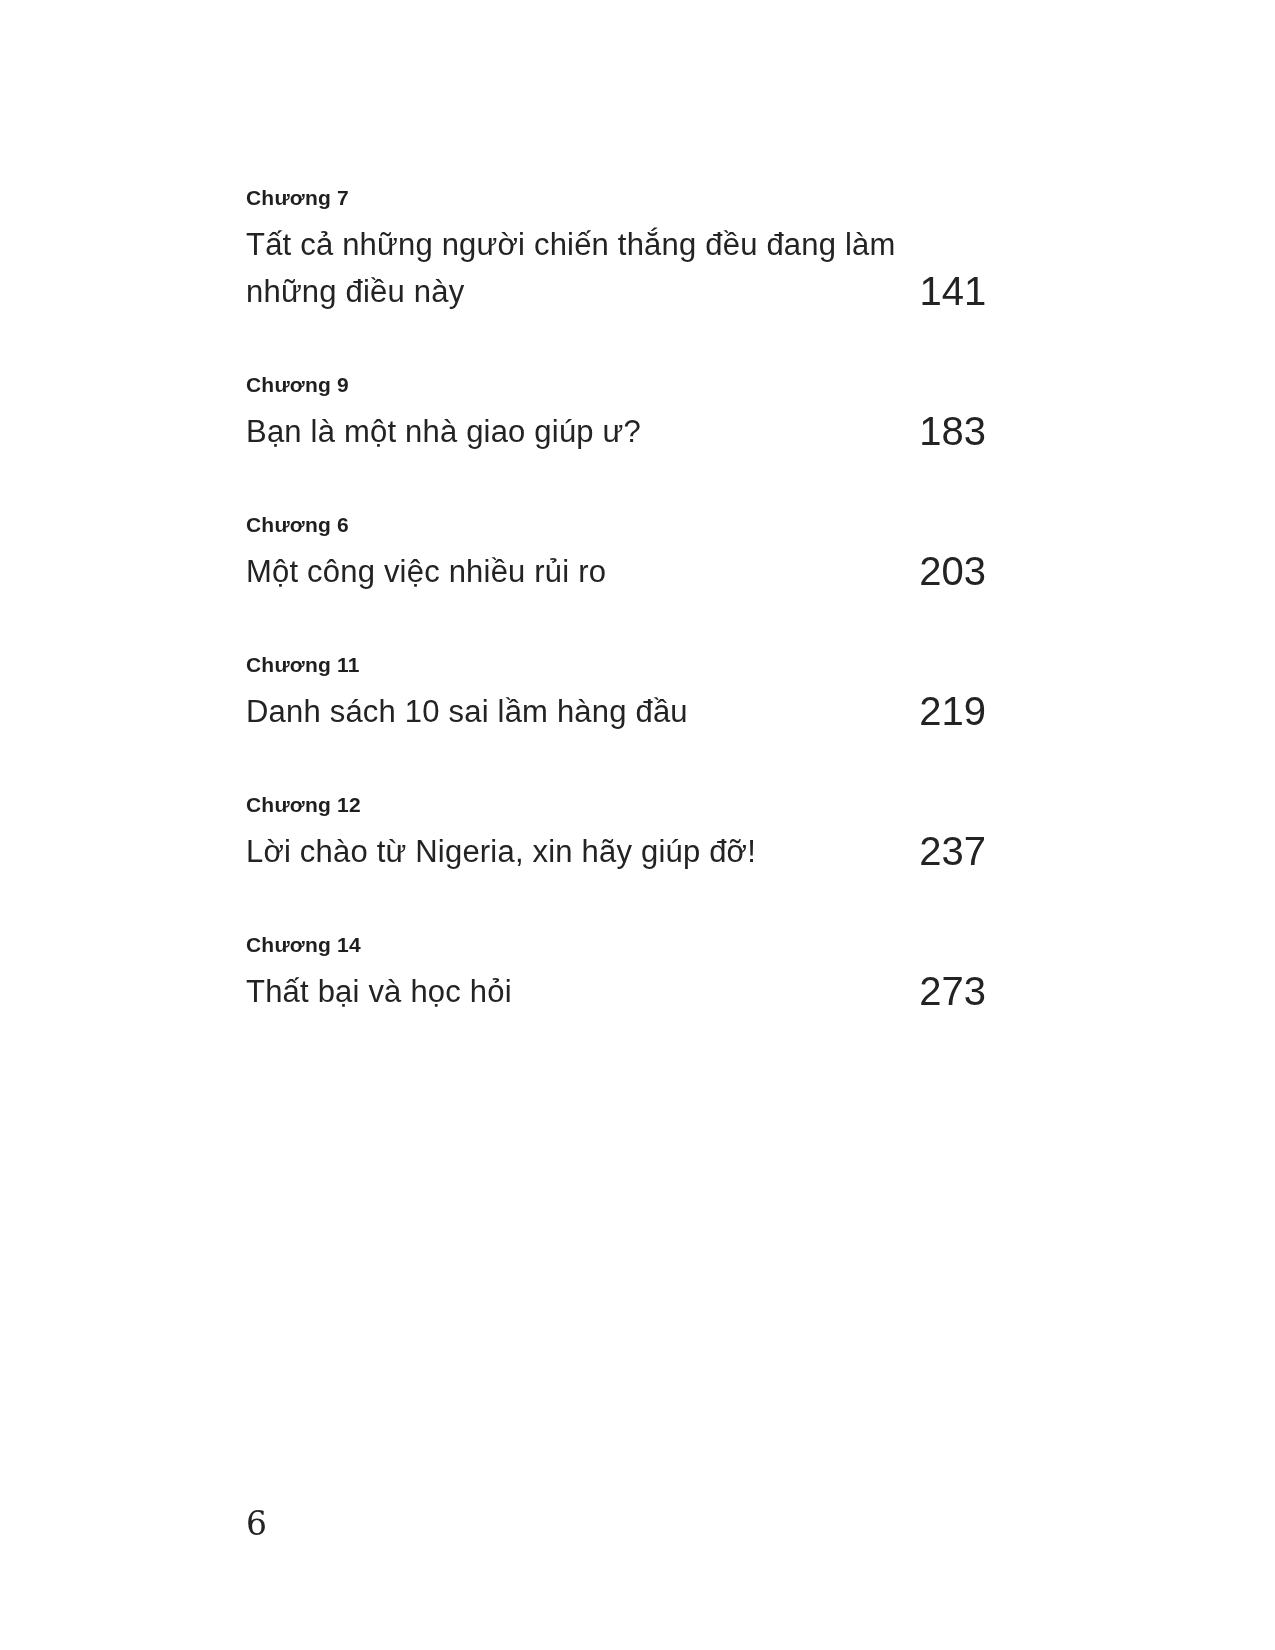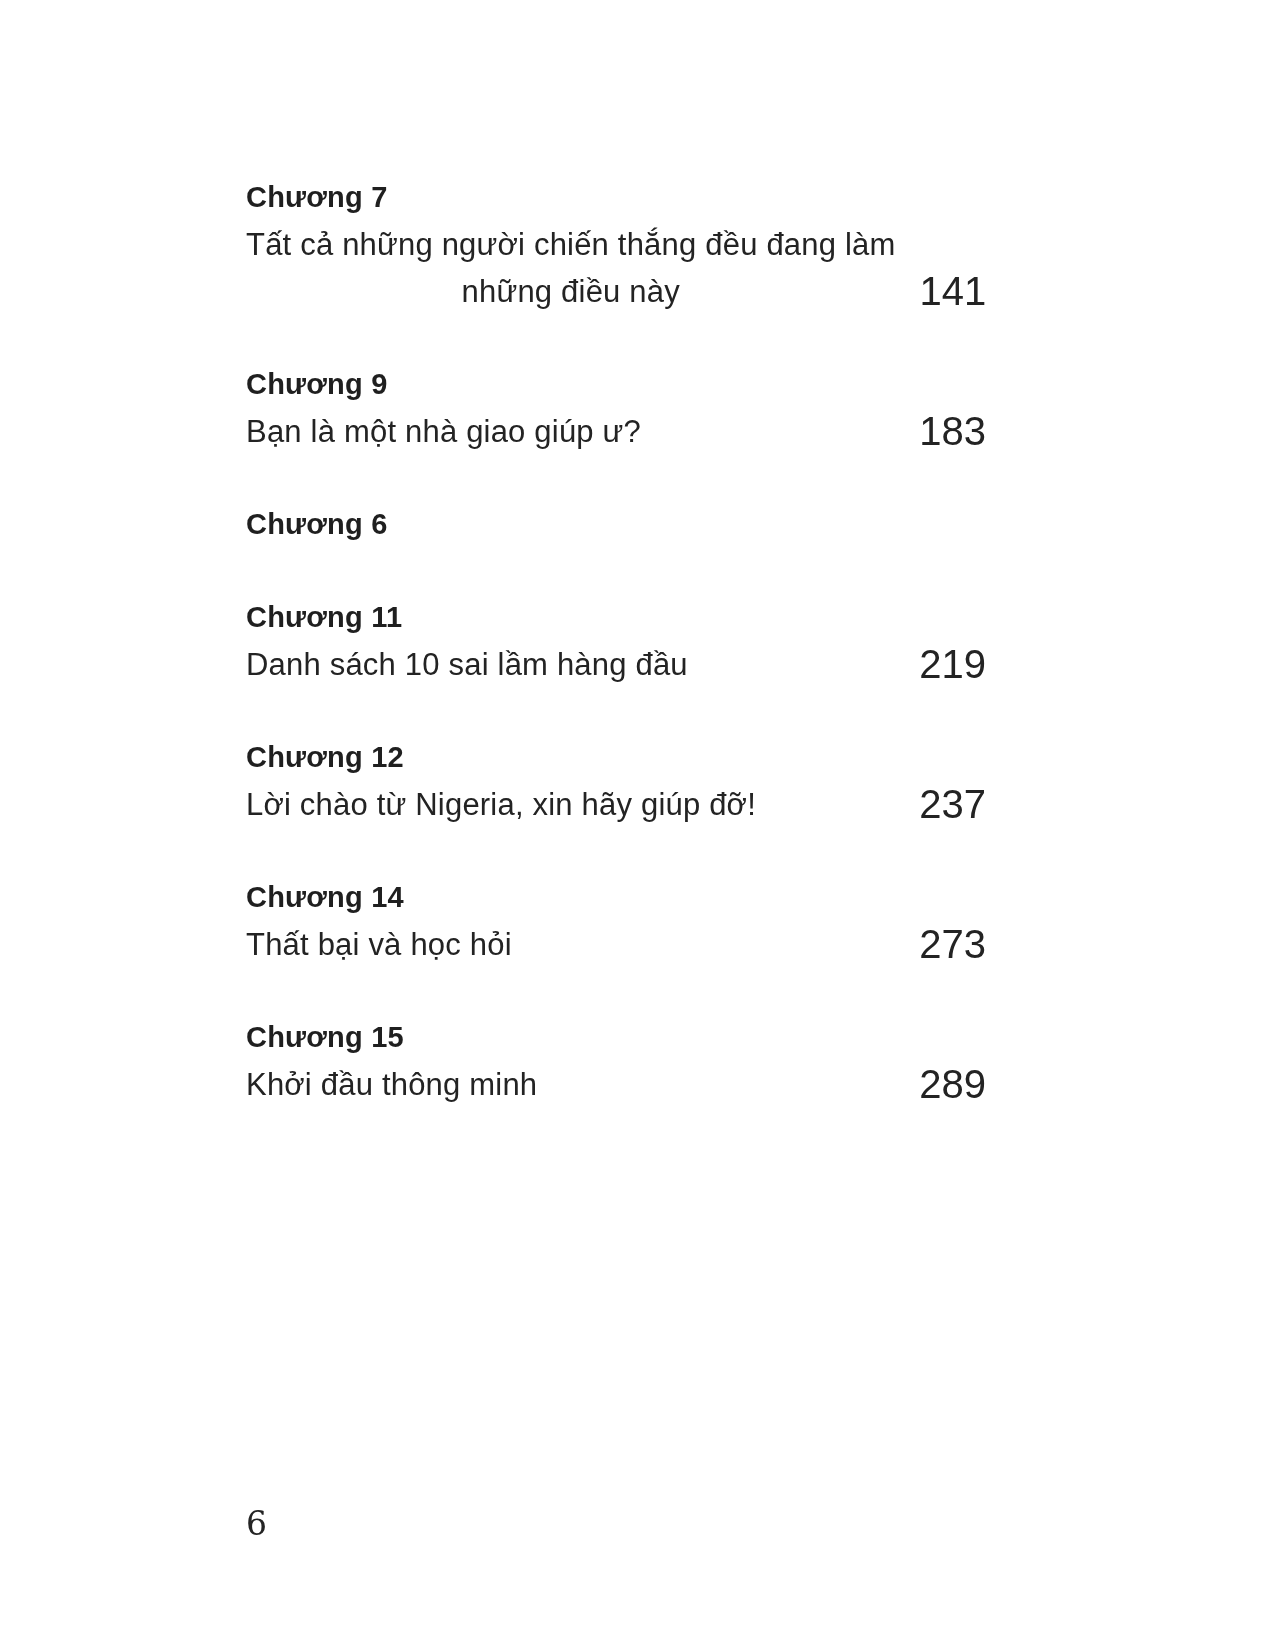--- a/index.html
+++ b/index.html
@@ -24,31 +24,30 @@
     position: absolute;
     left: 246px;
     top: 174px;
     width: 740px;
   }
   .toc-entry {
     margin-bottom: 46px;
   }
   .toc-heading {
     margin: 0;
-    font-size: 29px;
+    font-size: 21px;
     font-weight: 700;
     line-height: 47px;
     letter-spacing: 0.2px;
     color: #1f1f1f;
   }
   .toc-row {
     display: flex;
     justify-content: space-between;
     align-items: flex-end;
-    text-align: center;
   }
   .toc-title {
     font-size: 31px;
     font-weight: 400;
     line-height: 47px;
     letter-spacing: 0.2px;
     color: #232323;
   }
   .toc-title .title-line {
     white-space: nowrap;
@@ -93,20 +92,26 @@
     <div class="toc-row">
       <div class="toc-title">
             <div class="title-line">Bạn là một nhà giao giúp ư?</div>
           </div>
       <div class="toc-pagenum">183</div>
     </div>
   </section>
 
   <section class="toc-entry">
     <h2 class="toc-heading">Chương 6</h2>
+    <div class="toc-row">
+      <div class="toc-title">
+            <div class="title-line">Một công việc nhiều rủi ro</div>
+          </div>
+      <div class="toc-pagenum">203</div>
+    </div>
   </section>
 
   <section class="toc-entry">
     <h2 class="toc-heading">Chương 11</h2>
     <div class="toc-row">
       <div class="toc-title">
             <div class="title-line">Danh sách 10 sai lầm hàng đầu</div>
           </div>
       <div class="toc-pagenum">219</div>
     </div>
@@ -126,24 +131,15 @@
   <section class="toc-entry">
     <h2 class="toc-heading">Chương 14</h2>
     <div class="toc-row">
       <div class="toc-title">
             <div class="title-line">Thất bại và học hỏi</div>
           </div>
       <div class="toc-pagenum">273</div>
     </div>
   </section>
 
-  <section class="toc-entry">
-    <h2 class="toc-heading">Chương 15</h2>
-    <div class="toc-row">
-      <div class="toc-title">
-            <div class="title-line">Khởi đầu thông minh</div>
-          </div>
-      <div class="toc-pagenum">289</div>
-    </div>
-  </section>
 </main>
   <div class="footer-num">6</div>
 </div>
 
 </body></html>

